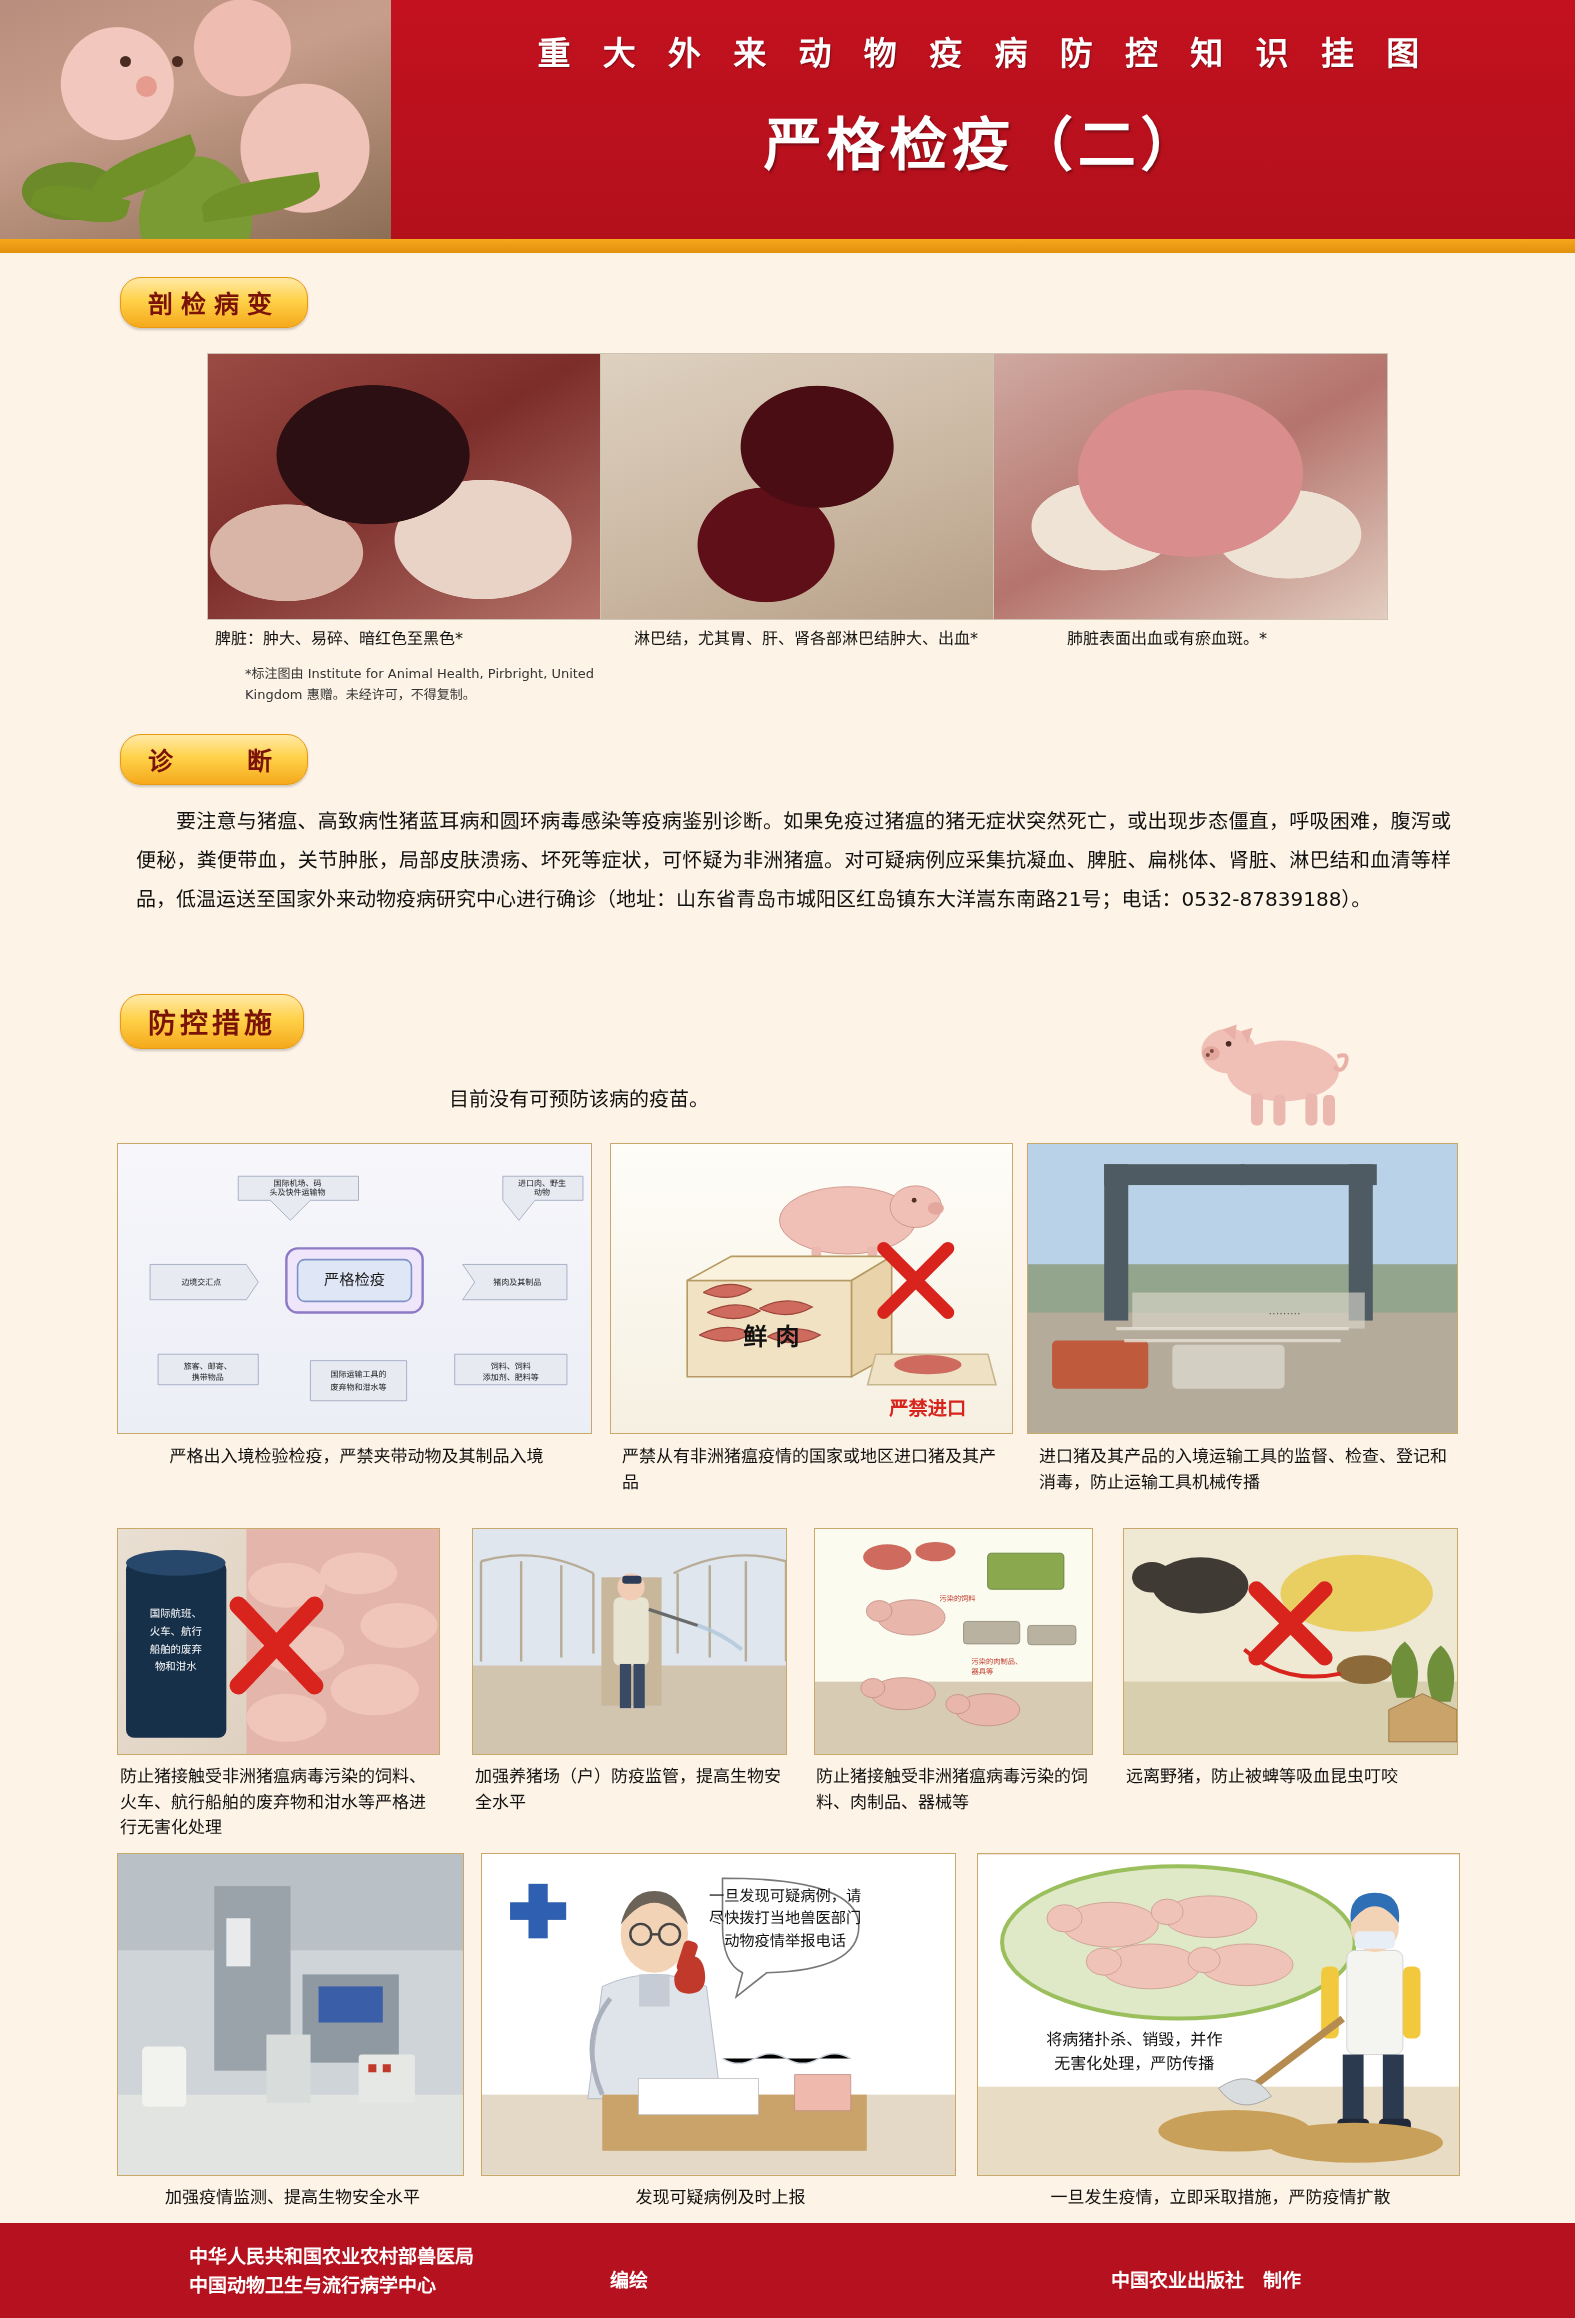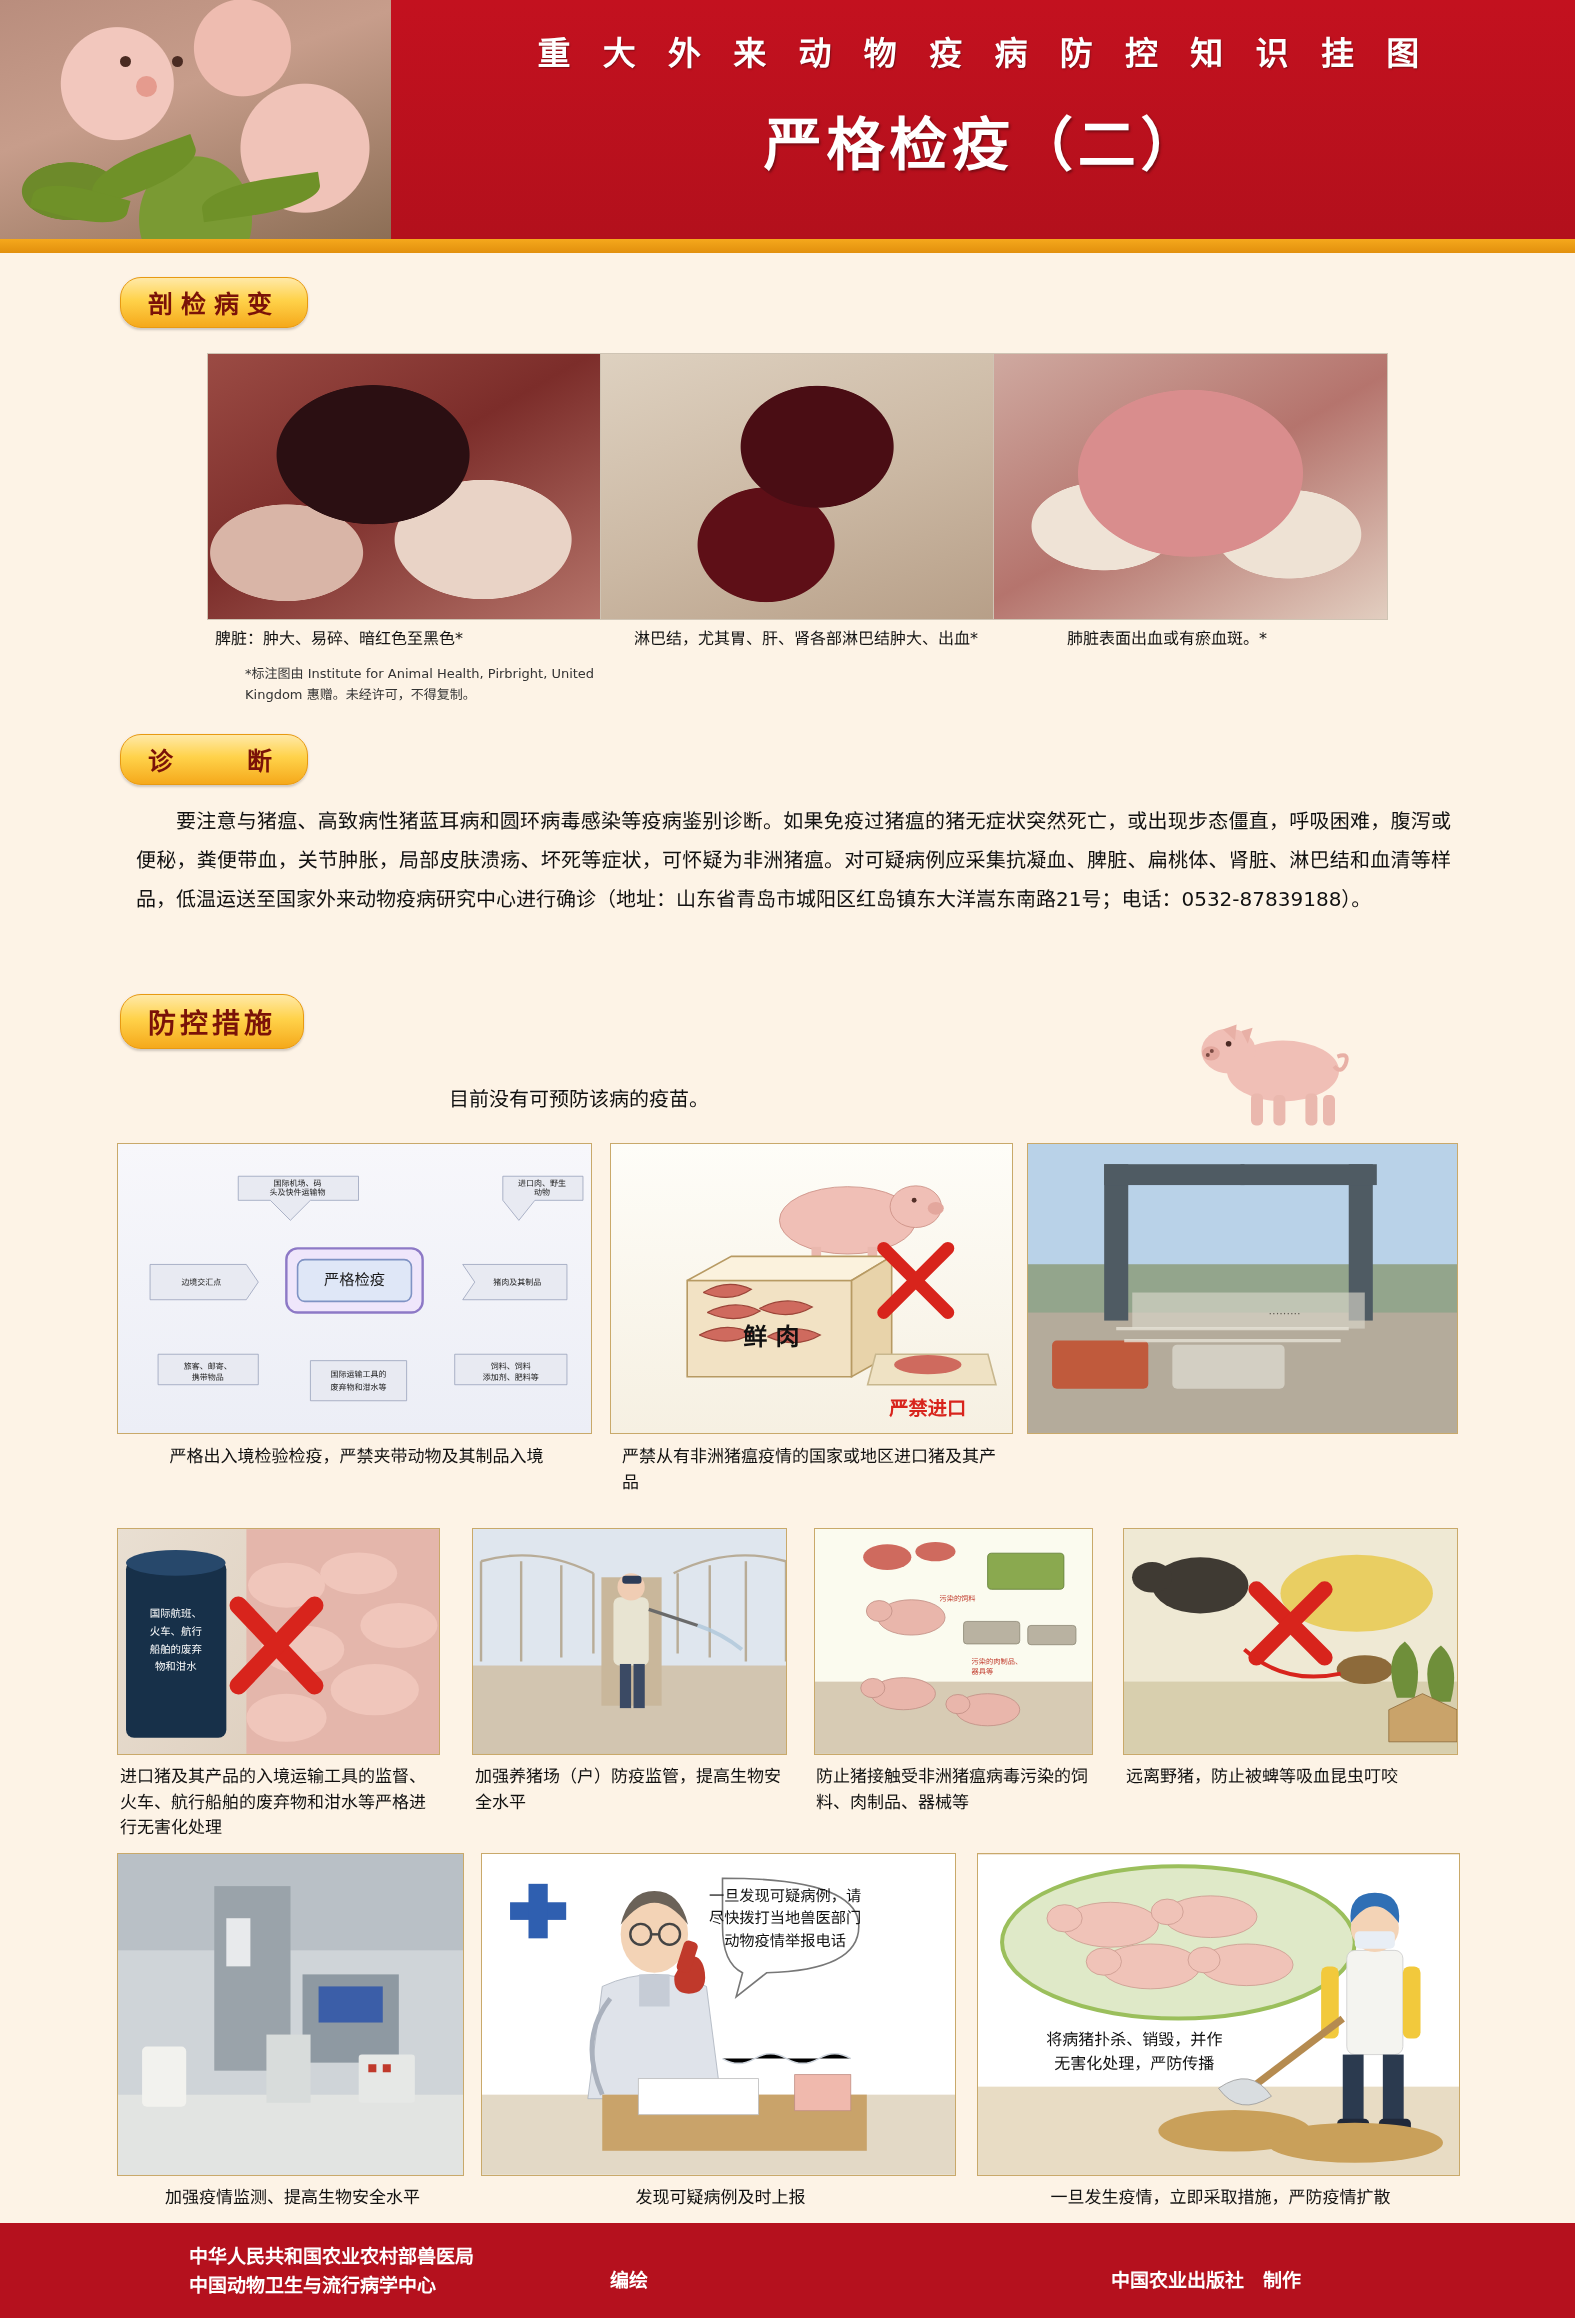--- a/index.html
+++ b/index.html
@@ -311,20 +311,21 @@
       <rect x="130" y="185" width="290" height="45" fill="#d9d5c9" opacity="0.65"></rect>
       <rect x="30" y="245" width="120" height="60" rx="6" fill="#c05a3c"></rect>
       <rect x="180" y="250" width="140" height="55" rx="6" fill="#d3cfc3"></rect>
       <g stroke="#e6e2d6" stroke-width="4" opacity=".8">
         <line x1="110" y1="230" x2="400" y2="230"></line>
         <line x1="120" y1="245" x2="390" y2="245"></line>
       </g>
       <text x="300" y="215" font-size="14" fill="#5c5a50" font-family="DejaVu Sans, sans-serif">·········</text>
     </svg>
   </div>
+  <div class="pcap" style="left:1039px;top:1444px;width:409px;">进口猪及其产品的入境运输工具的监督、检查、登记和消毒，防止运输工具机械传播</div>
 
   <div class="panel img-barrel" style="left:117px;top:1528px;width:321px;height:225px;">
     <svg viewBox="0 0 400 280" width="321" height="225">
       <rect x="160" y="0" width="240" height="280" fill="#e4b6ab"></rect>
       <g fill="#f0c6bb">
         <ellipse cx="210" cy="70" rx="48" ry="28"></ellipse>
           <ellipse cx="300" cy="55" rx="48" ry="26"></ellipse>
         <ellipse cx="350" cy="120" rx="48" ry="28"></ellipse>
           <ellipse cx="230" cy="150" rx="52" ry="30"></ellipse>
         <ellipse cx="320" cy="200" rx="55" ry="32"></ellipse>
@@ -337,21 +338,21 @@
         <text x="72" y="132">火车、航行</text>
         <text x="72" y="154">船舶的废弃</text>
         <text x="72" y="176">物和泔水</text>
       </g>
       <g stroke="#d8241c" stroke-width="22" stroke-linecap="round">
         <line x1="150" y1="95" x2="245" y2="195"></line>
         <line x1="245" y1="95" x2="150" y2="195"></line>
       </g>
     </svg>
   </div>
-  <div class="pcap" style="left:120px;top:1764px;width:321px;">进口猪及其产品的入境运输工具的监督、火车、航行船舶的废弃物和泔水等严格进行无害化处理</div>
+  <div class="pcap" style="left:120px;top:1764px;width:321px;">防止猪接触受非洲猪瘟病毒污染的饲料、火车、航行船舶的废弃物和泔水等严格进行无害化处理</div>
 
   <div class="panel img-farmspray" style="left:472px;top:1528px;width:313px;height:225px;">
     <svg viewBox="0 0 390 280" width="313" height="225">
       <rect x="0" y="0" width="390" height="170" fill="#dfe6ee"></rect>
       <rect x="0" y="170" width="390" height="110" fill="#d2c5b0"></rect>
       <g stroke="#b8ac97" stroke-width="3" fill="none">
         <path d="M10 40 L10 165 M60 40 L60 165 M110 45 L110 160 M150 55 L150 155"></path>
         <path d="M390 40 L390 165 M340 40 L340 165 M295 45 L295 160 M255 55 L255 155"></path>
         <path d="M10 40 q70 -20 140 15 M390 40 q-70 -20 -140 15"></path>
       </g>

